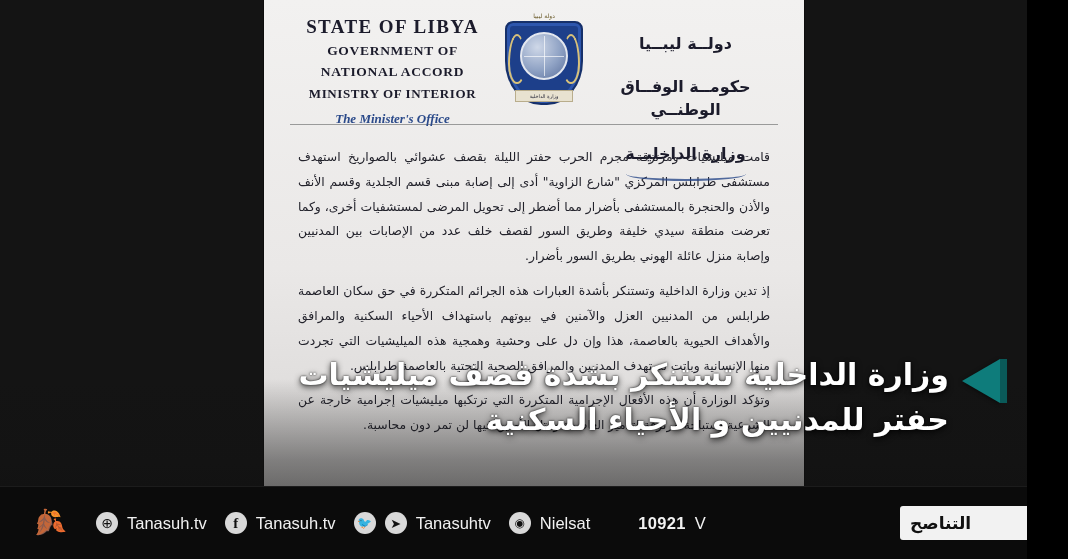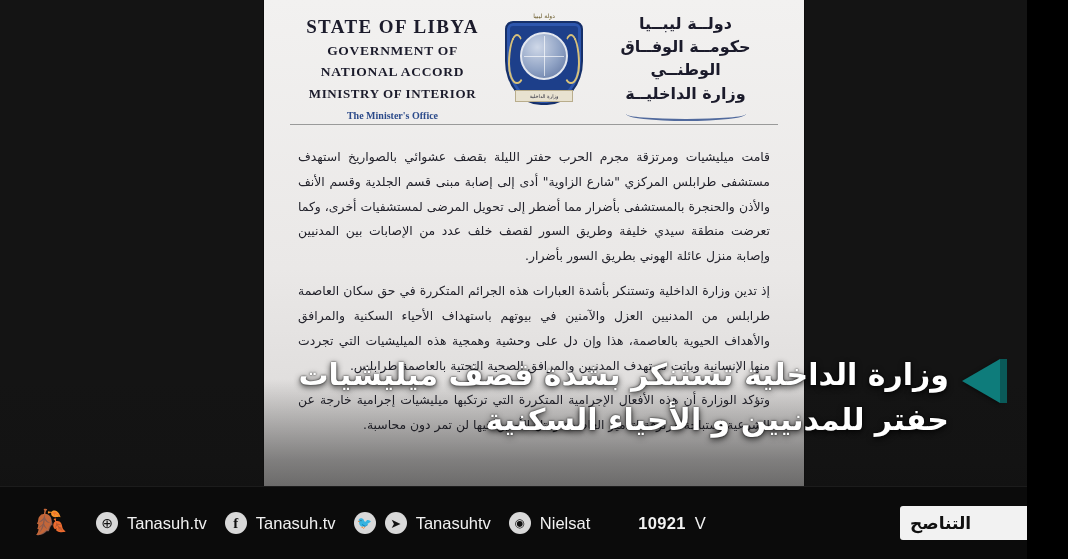--- a/index.html
+++ b/index.html
@@ -80,23 +80,24 @@
     font-family: "Liberation Serif", serif;
     font-weight: bold;
     font-size: 13px;
     letter-spacing: 0.6px;
     color: #1b1b2b;
     line-height: 1.7;
   }
   .hdr-left .l4 {
     font-family: "Liberation Serif", serif;
     font-weight: bold;
-    font-size: 10px;
+    font-size: 13px;
     color: #2b4a8a;
     line-height: 2.1;
+    font-style: italic;
   }
 
   .hdr-emblem {
     width: 96px;
     height: 100px;
     position: relative;
     flex: 0 0 auto;
     margin-top: 2px;
   }
   .hdr-emblem .ribbon {
@@ -173,20 +174,21 @@
     padding-top: 2px;
     direction: rtl;
   }
   .hdr-right .a1,
   .hdr-right .a2,
   .hdr-right .a3 {
     font-family: "DejaVu Sans", sans-serif;
     font-weight: bold;
     color: #1b1b2b;
     line-height: 1.45;
+    margin-top: 20px;
   }
   .hdr-right .a1 { font-size: 16px; }
   .hdr-right .a2 { font-size: 16px; }
   .hdr-right .a3 { font-size: 16px; }
   .hdr-right .a4 {
     font-size: 12px;
     color: #2b4a8a;
     font-weight: bold;
     margin-top: 4px;
   }

